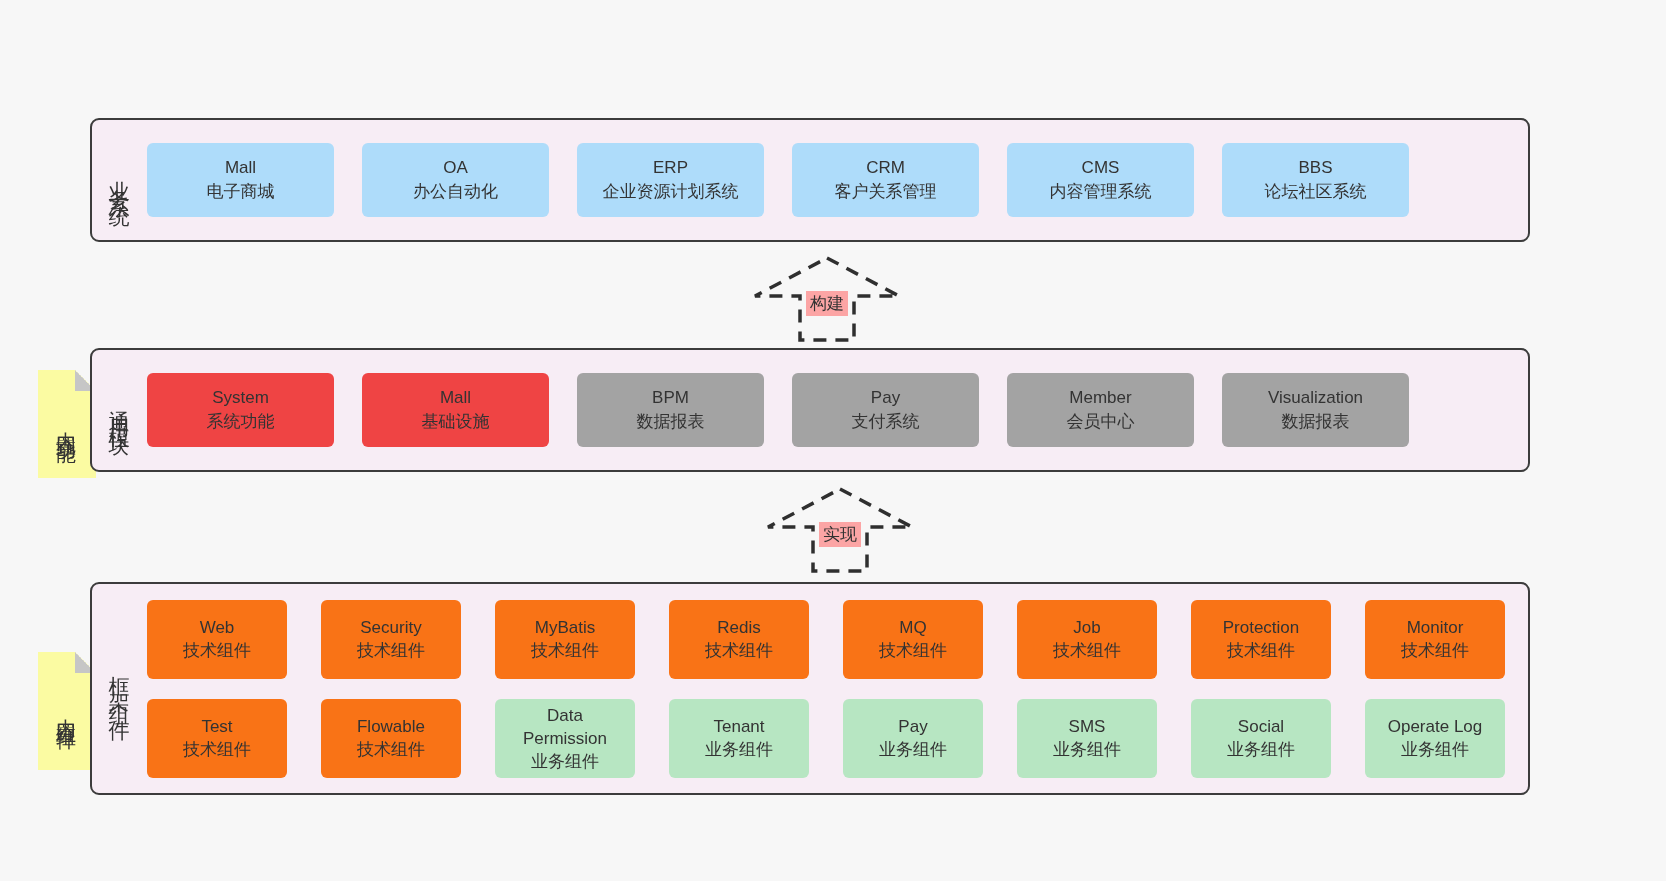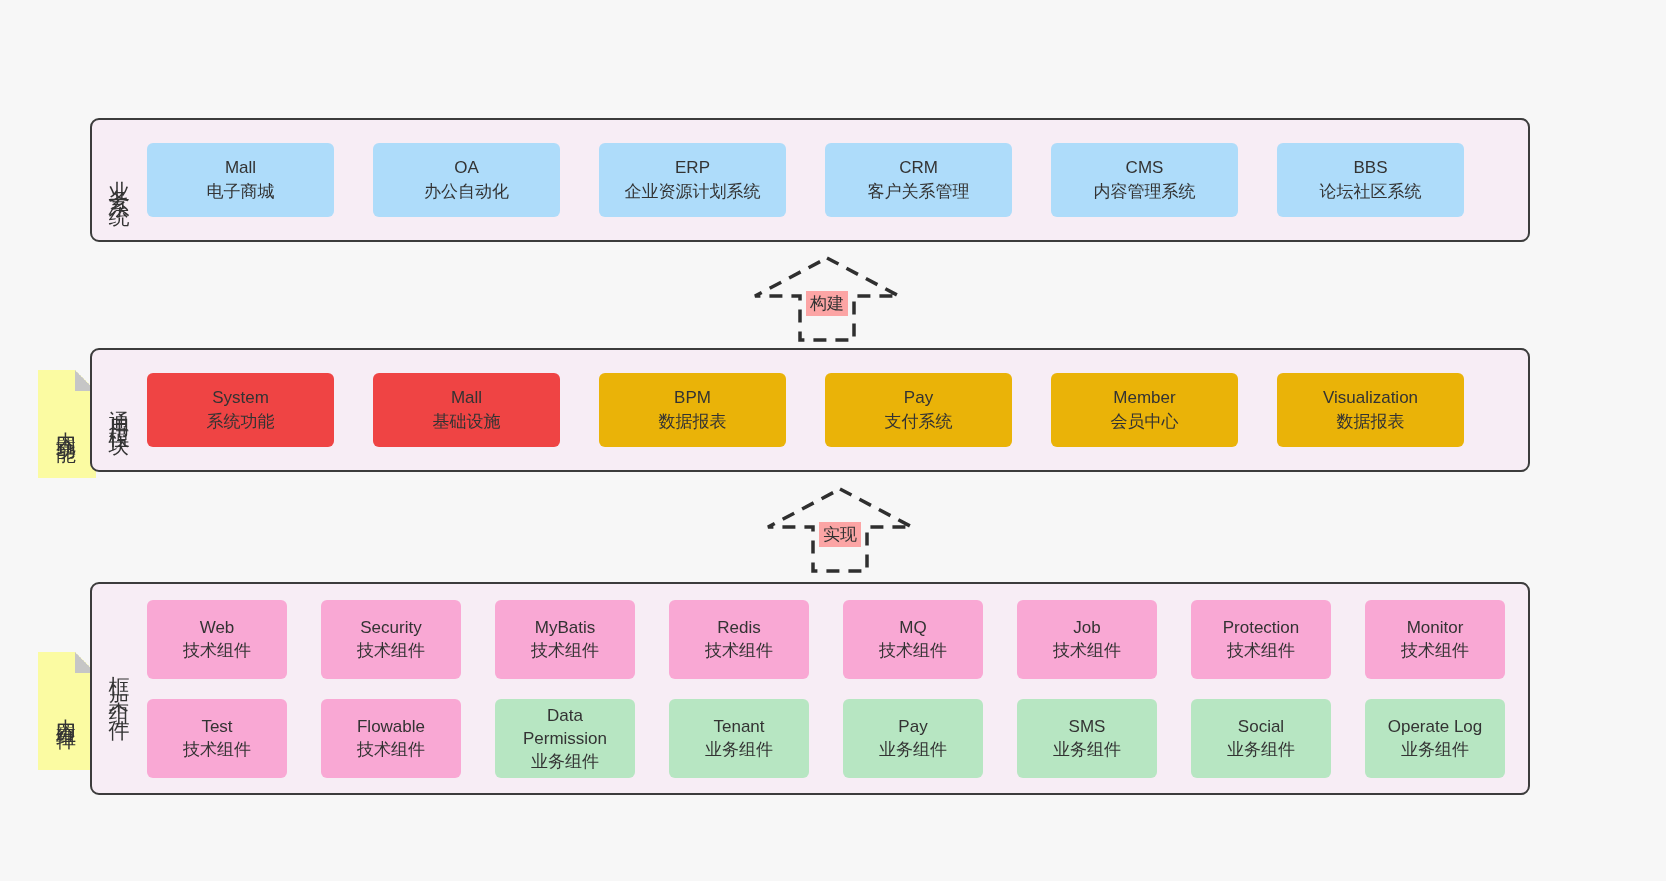--- a/index.html
+++ b/index.html
@@ -30,40 +30,40 @@
   .vlabel{
     position:absolute;left:6px;top:0;bottom:0;width:42px;
     display:flex;align-items:center;justify-content:center;
     writing-mode:vertical-rl;text-orientation:upright;
     font-size:21px;letter-spacing:8px;color:#333;
   }
   .sec-framework .vlabel{letter-spacing:15px;}
 
   .boxes{
     position:absolute;left:55px;right:12px;top:0;height:100%;
-    display:flex;align-items:center;gap:39px;
+    display:flex;align-items:center;gap:28px;
   }
   .rows{
     position:absolute;left:55px;right:12px;top:0;height:100%;
     display:flex;flex-direction:column;justify-content:center;gap:20px;
   }
   .rows .row{display:flex;gap:34px;}
 
   .box{
     display:flex;flex-direction:column;align-items:center;justify-content:center;
     border-radius:6px;
     font-size:17px;line-height:24px;text-align:center;color:#333;
     flex:0 0 auto;
   }
   .box-l{width:187px;height:74px;}   
   .box-s{width:140px;height:79px;line-height:23px;}   
   .blue{background:#aedcfa;}
   .red{background:#ef4444;}
-  .pink{background:#eab308;align-items:center;}
-  .green{background:#f9a8d4;}
+  .pink{background:#a3a3a3;align-items:center;}
+  .green{background:#f97316;}
   .lgreen{background:#b7e6c2;}
   .box .t.wrap{max-width:108px;}
 
   
   .tab{
     position:absolute;left:38px;width:58px;
     background:#fbfba2;
     z-index:1;
     clip-path:polygon(0 0, calc(100% - 21px) 0, 100% 21px, 100% 100%, 0 100%);
     display:flex;align-items:center;justify-content:center;

